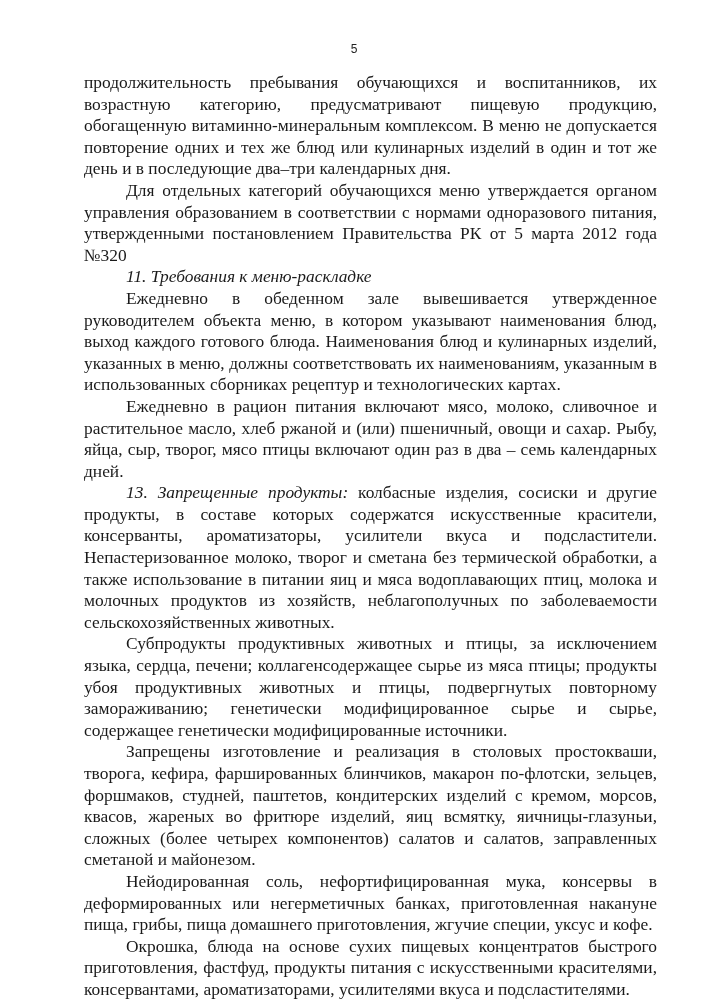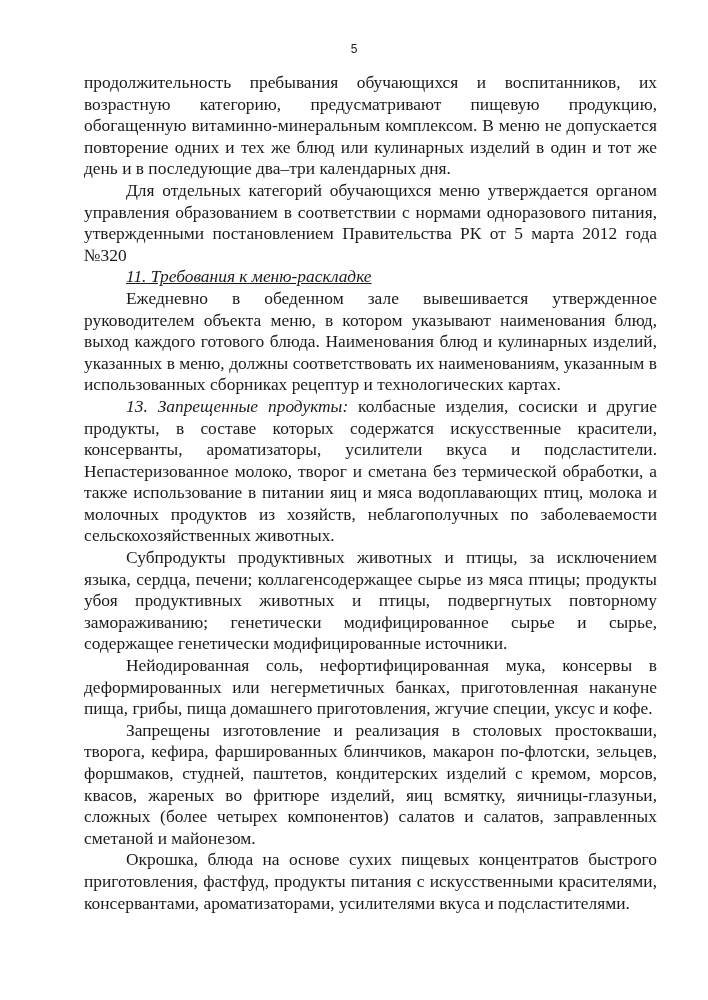--- a/index.html
+++ b/index.html
@@ -8,32 +8,33 @@
     position: absolute; top: 42px; left: 0; width: 708px; text-align: center;
     font-family: "Liberation Sans", sans-serif; font-size: 12px; color: #222;
   }
   .content {
     position: absolute; top: 72px; left: 84px; width: 573px;
     font-family: "Liberation Serif", serif; font-size: 17.4px; line-height: 21.6px;
     color: #1a1a1a; text-align: justify;
   }
   .content p { margin: 0; text-indent: 0; }
   .content p.indent { text-indent: 42px; }
-  .content p.heading { text-indent: 42px; font-style: italic; text-decoration: underline; }
+  .content p.heading { text-indent: 42px; font-style: italic; }
   .content em { font-style: italic; }
 </style>
 </head>
 <body>
 
 <div class="page-number">5</div>
 
 <div class="content">
   <p>продолжительность пребывания обучающихся и воспитанников, их возрастную категорию, предусматривают пищевую продукцию, обогащенную витаминно-минеральным комплексом. В меню не допускается повторение одних и тех же блюд или кулинарных изделий в один и тот же день и в последующие два–три календарных дня.</p>
   <p class="indent">Для отдельных категорий обучающихся меню утверждается органом управления образованием в соответствии с нормами одноразового питания, утвержденными постановлением Правительства РК от 5 марта 2012 года №320</p>
   <p class="heading">11. Требования к меню-раскладке</p>
   <p class="indent">Ежедневно в обеденном зале вывешивается утвержденное руководителем объекта меню, в котором указывают наименования блюд, выход каждого готового блюда. Наименования блюд и кулинарных изделий, указанных в меню, должны соответствовать их наименованиям, указанным в использованных сборниках рецептур и технологических картах.</p>
+  <p class="indent">Ежедневно в рацион питания включают мясо, молоко, сливочное и растительное масло, хлеб ржаной и (или) пшеничный, овощи и сахар. Рыбу, яйца, сыр, творог, мясо птицы включают один раз в два – семь календарных дней.</p>
   <p class="indent"><em>13. Запрещенные продукты:</em><span> колбасные изделия, сосиски и другие продукты, в составе которых содержатся искусственные красители, консерванты, ароматизаторы, усилители вкуса и подсластители. Непастеризованное молоко, творог и сметана без термической обработки, а также использование в питании яиц и мяса водоплавающих птиц, молока и молочных продуктов из хозяйств, неблагополучных по заболеваемости сельскохозяйственных животных.</span></p>
   <p class="indent">Субпродукты продуктивных животных и птицы, за исключением языка, сердца, печени; коллагенсодержащее сырье из мяса птицы; продукты убоя продуктивных животных и птицы, подвергнутых повторному замораживанию; генетически модифицированное сырье и сырье, содержащее генетически модифицированные источники.</p>
+  <p class="indent">Запрещены изготовление и реализация в столовых простокваши, творога, кефира, фаршированных блинчиков, макарон по-флотски, зельцев, форшмаков, студней, паштетов, кондитерских изделий с кремом, морсов, квасов, жареных во фритюре изделий, яиц всмятку, яичницы-глазуньи, сложных (более четырех компонентов) салатов и салатов, заправленных сметаной и майонезом.</p>
   <p class="indent">Нейодированная соль, нефортифицированная мука, консервы в деформированных или негерметичных банках, приготовленная накануне пища, грибы, пища домашнего приготовления, жгучие специи, уксус и кофе.</p>
-  <p class="indent">Запрещены изготовление и реализация в столовых простокваши, творога, кефира, фаршированных блинчиков, макарон по-флотски, зельцев, форшмаков, студней, паштетов, кондитерских изделий с кремом, морсов, квасов, жареных во фритюре изделий, яиц всмятку, яичницы-глазуньи, сложных (более четырех компонентов) салатов и салатов, заправленных сметаной и майонезом.</p>
   <p class="indent">Окрошка, блюда на основе сухих пищевых концентратов быстрого приготовления, фастфуд, продукты питания с искусственными красителями, консервантами, ароматизаторами, усилителями вкуса и подсластителями.</p>
 
 </div>
 
 </body></html>

